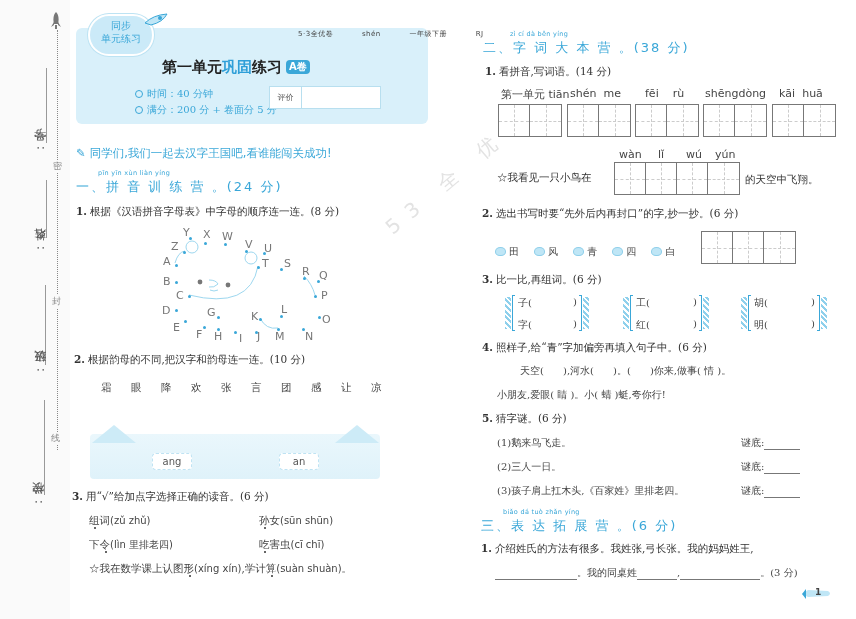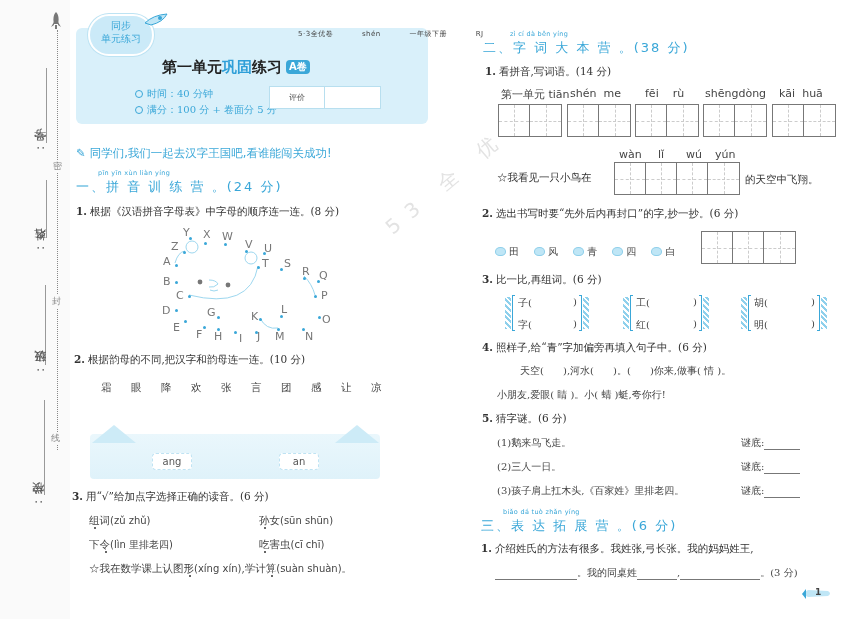--- a/index.html
+++ b/index.html
@@ -20,21 +20,21 @@
   .header-cloud { left: 88px; top: 14px; width: 66px; height: 42px; background: #cbeaf8; border: 2px solid #fff; border-radius: 22px; box-shadow: 0 0 0 1px #bde3f3; text-align: center; padding-top: 3px; font-size: 10px; line-height: 13px; color: #3aa7d8; font-family: "DejaVu Sans", sans-serif; }
   .rocket-icon { left: 143px; top: 12px; width: 26px; height: 14px; }
   .series-text { left: 278px; top: 29px; font-size: 7px; color: #444; font-family: "DejaVu Sans", sans-serif; letter-spacing: 0.5px; }
   .series-text span { margin-right: 6px; margin-left: 20px; }
   .main-title { left: 162px; top: 58px; font-size: 15px; font-weight: bold; color: #222; font-family: "DejaVu Sans", sans-serif; }
   .main-title .hl { color: #2f9fd8; }
   .a-badge { display: inline-block; background: #3aa7d8; color: #fff; font-size: 10px; border-radius: 4px; padding: 0 3px; margin-left: 4px; vertical-align: 2px; }
   .meta-line { left: 135px; font-size: 10px; color: #3aa7d8; }
   .meta-icon { display: inline-block; width: 8px; height: 8px; border: 1px solid #3aa7d8; border-radius: 50%; margin-right: 4px; vertical-align: -1px; }
   .score-box { left: 269px; top: 86px; width: 112px; height: 23px; border: 1px solid #b8dfef; background: #fff; display: flex; }
-  .score-label { width: 55px; border-right: 1px solid #b8dfef; font-size: 8px; text-align: center; line-height: 21px; color: #555; }
+  .score-label { width: 32px; border-right: 1px solid #b8dfef; font-size: 8px; text-align: center; line-height: 21px; color: #555; }
 
   
   .watermark { left: 380px; top: 170px; font-size: 20px; color: #e3e3e3; transform: rotate(-40deg); letter-spacing: 12px; font-family: "DejaVu Sans", sans-serif; transform-origin: left top; }
 
   .intro { left: 76px; top: 146px; font-size: 11.5px; color: #3aa7d8; font-family: "DejaVu Sans", sans-serif; }
   .pinyin-small { font-size: 6.5px; color: #3aa7d8; font-family: "DejaVu Sans", sans-serif; letter-spacing: 0.3px; }
   .section-title { font-size: 13px; color: #3aa7d8; font-family: "DejaVu Sans", sans-serif; letter-spacing: 2px; }
   .q { font-size: 10.5px; color: #333; }
   .q b { font-family: "DejaVu Serif", serif; margin-right: 3px; }
 
@@ -114,21 +114,21 @@
 <div class="abs series-text">
   <span>5·3全优卷</span>
   <span>shén</span>
   <span>一年级下册</span>
   <span>RJ</span>
 </div>
 <div class="abs main-title">
   <span>第一单元</span><span class="hl">巩固</span><span>练习</span><span class="a-badge">A卷</span>
 </div>
 <div class="abs meta-line" style="top:87px;"><span class="meta-icon"></span><span>时间：40 分钟</span></div>
-<div class="abs meta-line" style="top:103px;"><span class="meta-icon"></span><span>满分：100 分 + 卷面分 5 分</span></div>
+<div class="abs meta-line" style="top:103px;"><span class="meta-icon"></span><span>满分：200 分 + 卷面分 5 分</span></div>
 <div class="abs score-box">
   <div class="score-label">评价</div>
   <div style="flex:1"></div>
 </div>
 
 <div class="abs watermark" style="left:380px;top:220px;">53 全 优 卷</div>
 
 <div class="abs intro">
   <span style="margin-right:4px;">✎</span><span>同学们,我们一起去汉字王国吧,看谁能闯关成功!</span>
 </div>

